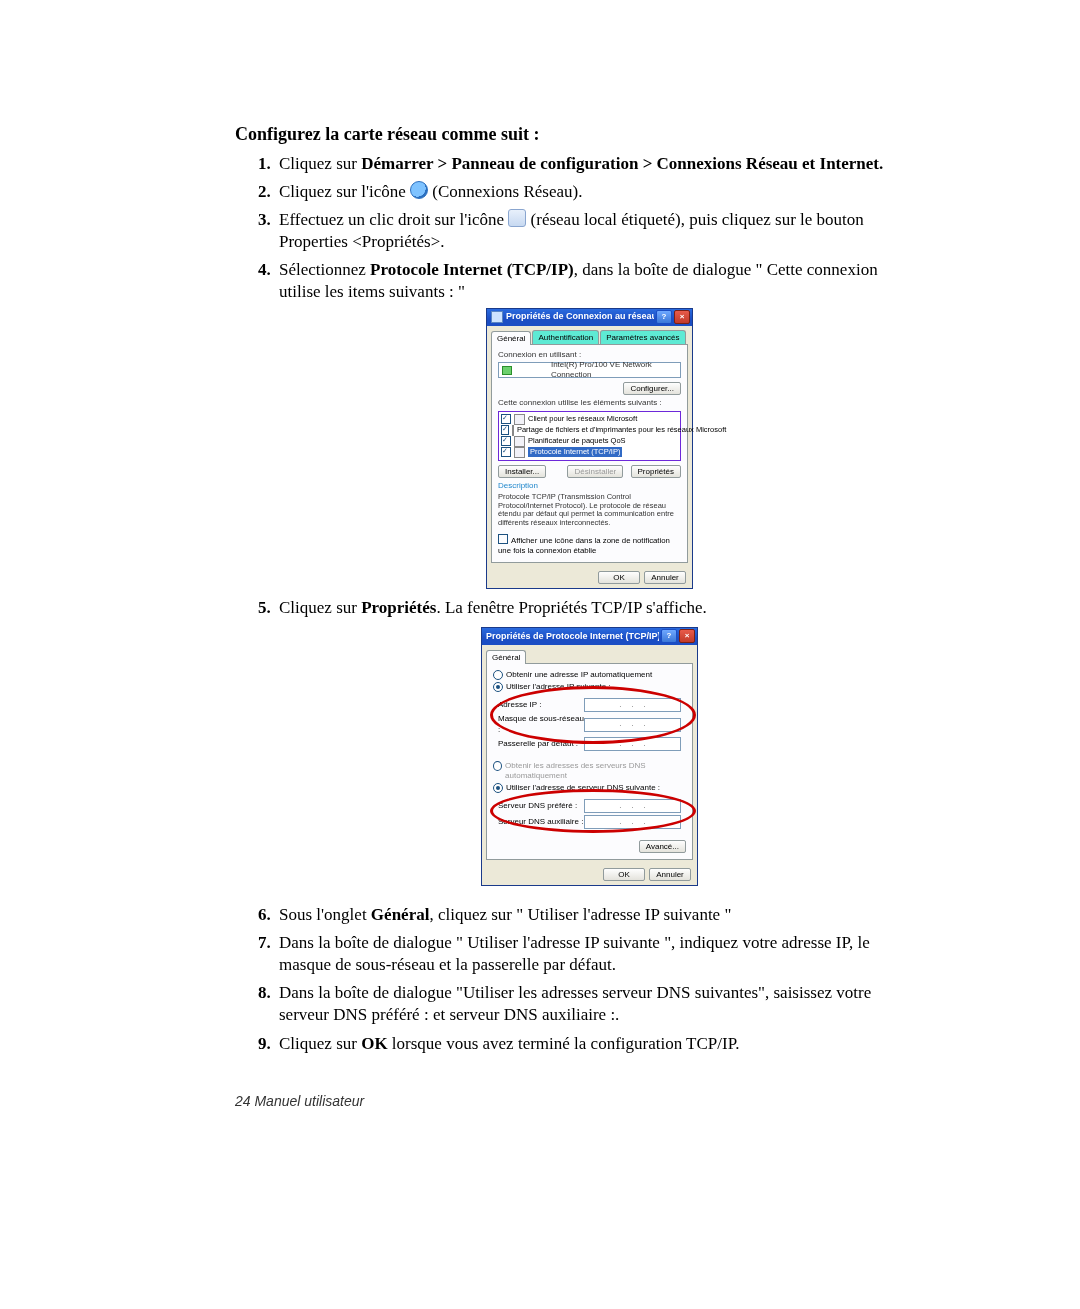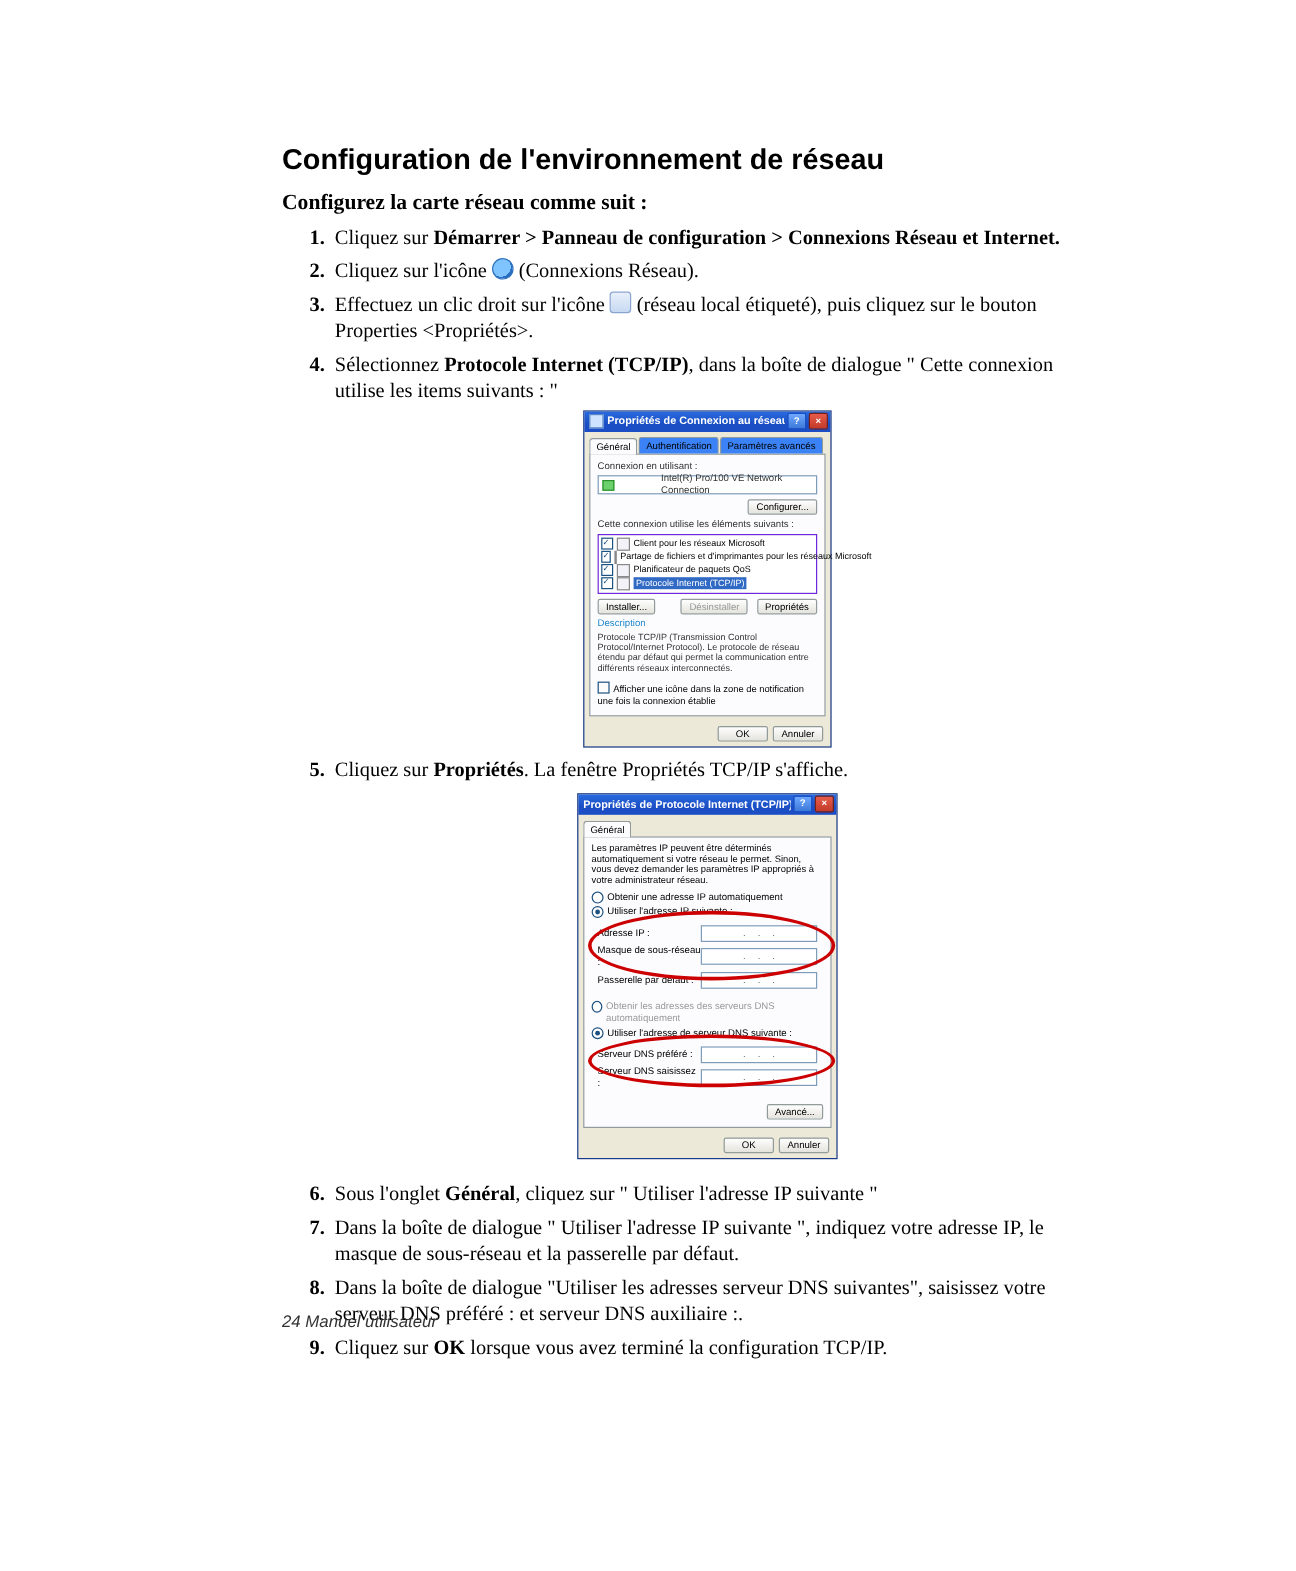--- a/index.html
+++ b/index.html
@@ -74,21 +74,21 @@
   .tbtn {
     width:14px;height:12px;margin-left:2px;
     background:linear-gradient(#e85b4a,#c23a29);
     border:1px solid #7a1f14;border-radius:2px;
     display:flex;align-items:center;justify-content:center;color:#fff;font-size:8px;line-height:1;
   }
   .tbtn.help{background:linear-gradient(#6ea8ff,#3c78d8);border-color:#1b4ec4;}
   .tabs { display:flex; gap:1px; padding:4px 4px 0 4px; font-size:8px;}
   .tab {
     padding:2px 5px 1px; border:1px solid #919b9c; border-bottom:none;
-    border-radius:3px 3px 0 0; background:#3b82f6;
+    border-radius:3px 3px 0 0; background:#5eead4;
   }
   .tab.active{ background:#fcfcfe; position:relative; top:1px;}
   .panel {
     margin:0 4px 4px; padding:5px 6px 6px; background:#fcfcfe;
     border:1px solid #919b9c;
   }
   .panel .lbl{font-size:8px;color:#333;}
   .txtbox {
     border:1px solid #7f9db9;background:#fff;height:14px;
     display:flex;align-items:center;padding:0 3px;font-size:8px;color:#333;margin:2px 0 4px;gap:36px;
@@ -127,21 +127,20 @@
   .ann .arrow{display:inline-block;transform:scaleX(1.4);margin-right:4px;}
   .footer{
     position:absolute;left:235px;bottom:200px;
     font-family:Arial,sans-serif;font-style:italic;font-size:14px;color:#333;
   }
 </style>
 </head>
 <body>
 
 <div class="page">
-  <h1 class="title">Configuration de l'environnement de réseau</h1>
   <h2 class="subtitle">Configurez la carte réseau comme suit :</h2>
 
   <ol class="steps">
     <li>
       <span>Cliquez sur </span><span class="bold">Démarrer &gt; Panneau de configuration &gt; Connexions Réseau et Internet.</span>
     </li>
     <li>
       <span>Cliquez sur l'icône </span><span class="inline-icon icon-globe"></span><span> (Connexions Réseau).</span>
     </li>
     <li>
@@ -221,21 +220,20 @@
         <div class="dialog dialog2">
           <div class="titlebar">
             <span class="ttxt">Propriétés de Protocole Internet (TCP/IP)</span>
             <span class="tbtn help">?</span>
             <span class="tbtn">×</span>
           </div>
           <div class="tabs">
               <div class="tab active">Général</div>
             </div>
           <div class="panel panel2">
-            <div class="intro">Les paramètres IP peuvent être déterminés automatiquement si votre réseau le permet. Sinon, vous devez demander les paramètres IP appropriés à votre administrateur réseau.</div>
 
             <div class="radio-row">
                 <span class="radio"></span>
                 <span>Obtenir une adresse IP automatiquement</span>
               </div>
             <div class="radio-row">
                 <span class="radio sel"></span>
                 <span>Utiliser l'adresse IP suivante :</span>
               </div>
 
@@ -280,21 +278,21 @@
               <div class="ellipse" style="left:-4px;top:-6px;width:200px;height:38px;"></div>
               <div class="field-row">
                   <span class="flbl">Serveur DNS préféré :</span>
                   <span class="ipbox">
                     <span>.</span>
                     <span>.</span>
                     <span>.</span>
                   </span>
                 </div>
               <div class="field-row">
-                  <span class="flbl">Serveur DNS saisissez :</span>
+                  <span class="flbl">Serveur DNS auxiliaire :</span>
                   <span class="ipbox">
                     <span>.</span>
                     <span>.</span>
                     <span>.</span>
                   </span>
                 </div>
             </div>
 
             <div class="row-right" style="margin-top:6px;">
                 <button class="btn">Avancé...</button>

